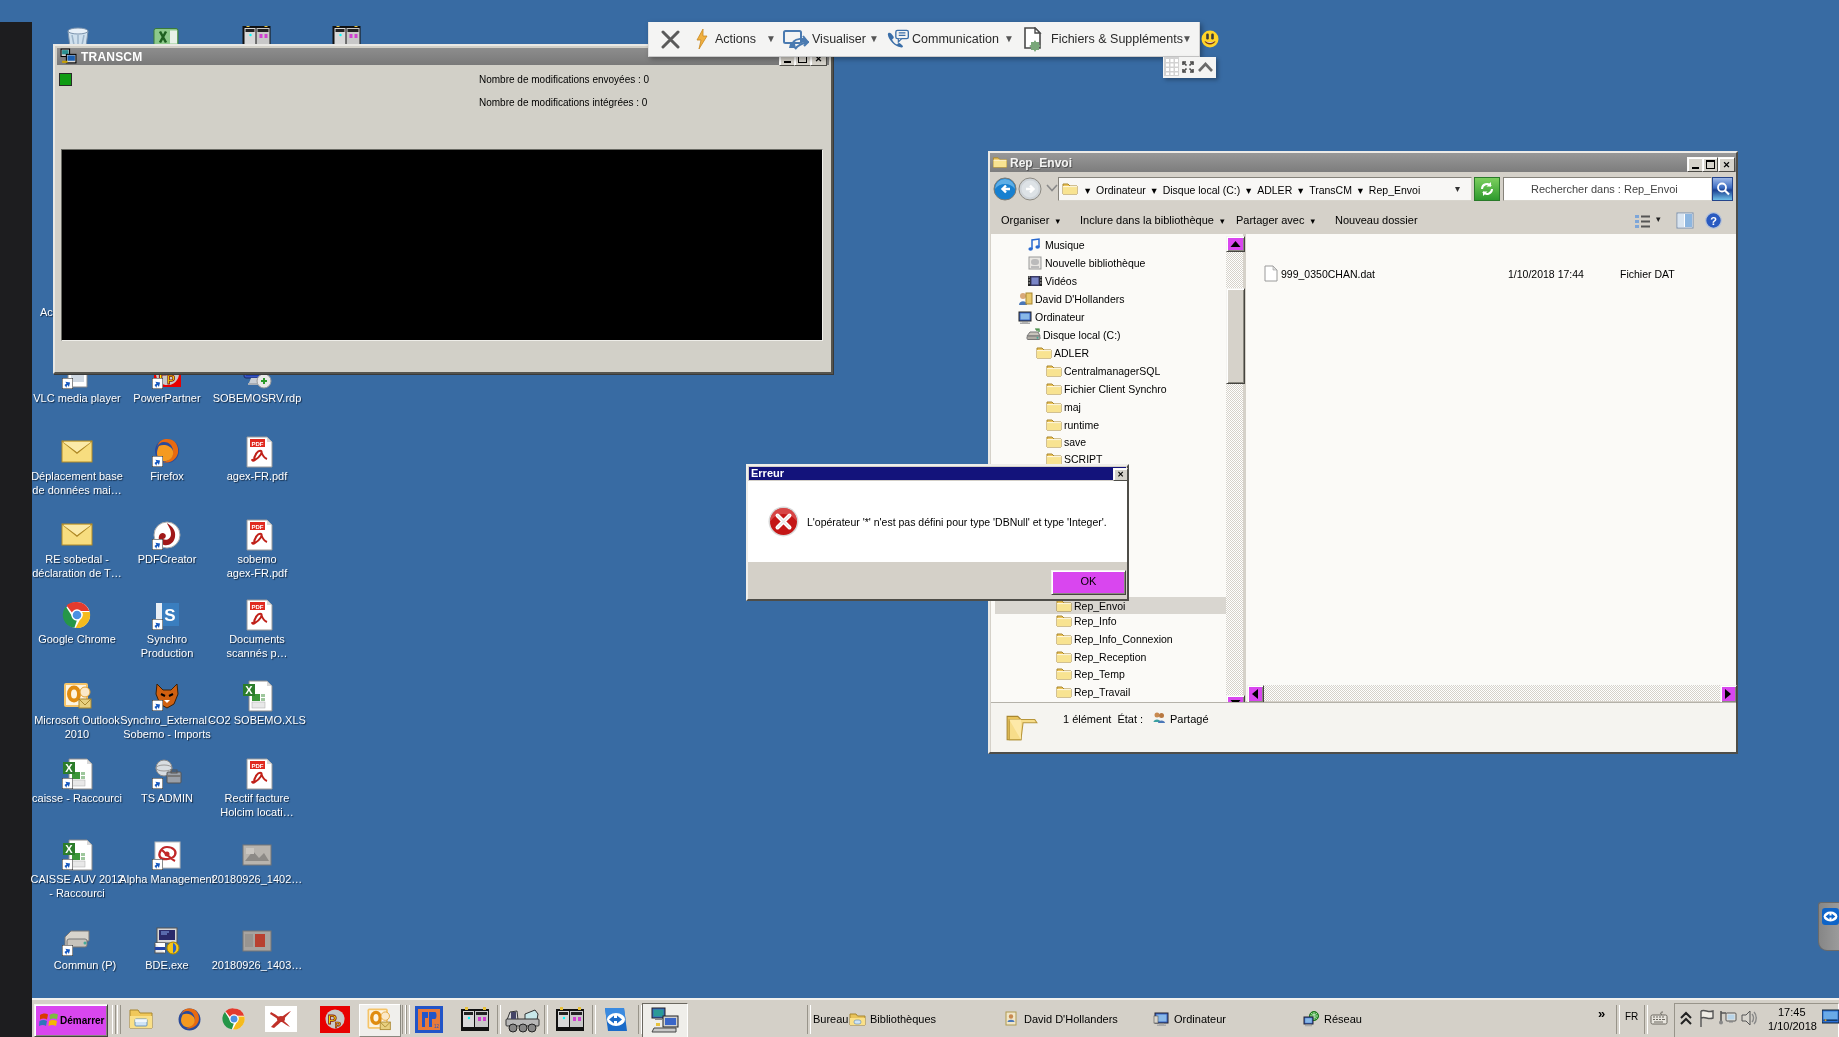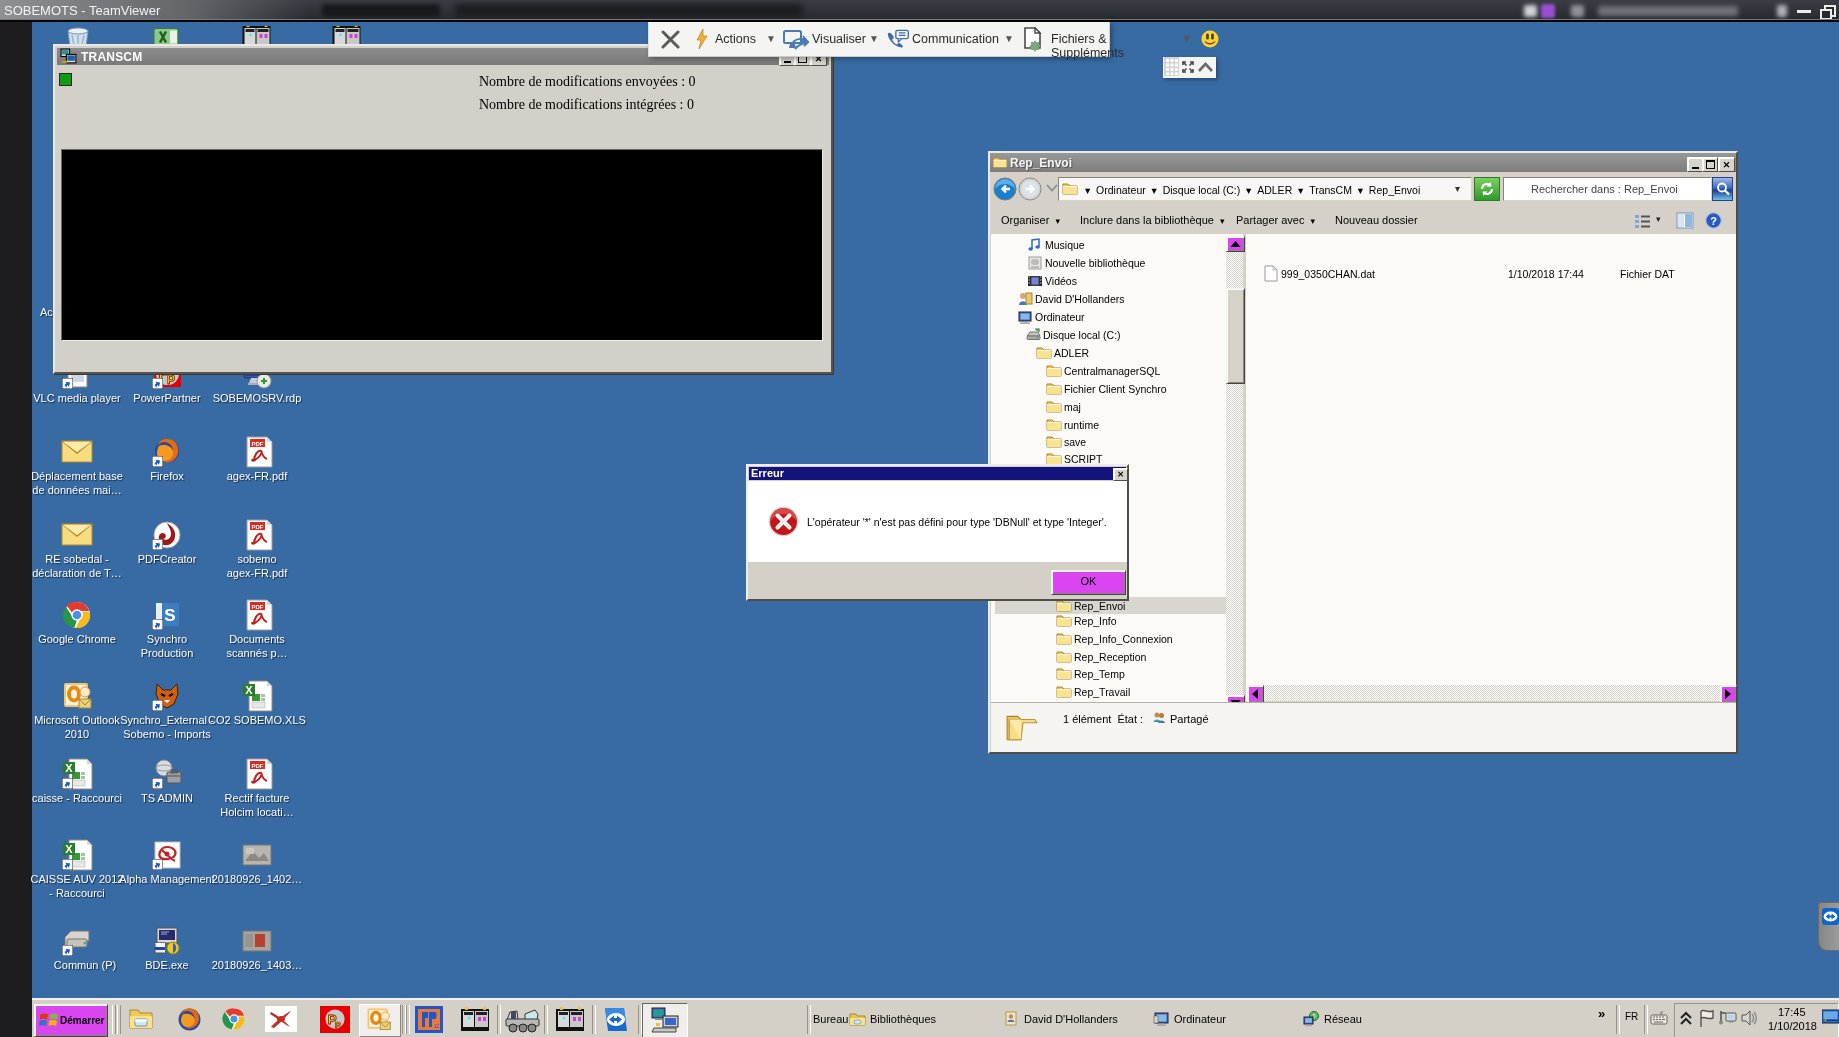--- a/index.html
+++ b/index.html
@@ -1,19 +1,19 @@
 <!DOCTYPE html>
 <html><head>
 <meta charset="utf-8">
 <style>
   html,body{margin:0;padding:0;}
   body{font-family:"Liberation Sans", sans-serif;}
   #screen{position:relative;width:1839px;height:1037px;overflow:hidden;background:#386ba3;}
   .abs{position:absolute;}
-  .t10{font-size:14px;color:#000;white-space:nowrap;font-family:Liberation Serif, serif;}
+  .t10{font-size:10px;color:#000;white-space:nowrap;}
   .t11{font-size:11px;color:#000;white-space:nowrap;}
   .dlbl{color:#fff;font-size:11px;text-align:center;line-height:13.5px;text-shadow:1px 1px 1px rgba(10,25,45,.8);white-space:nowrap;}
   .btn3d{background:#d946ef;border:1px solid;border-color:#f4f3f0 #454440 #454440 #f4f3f0;box-shadow:inset 1px 1px 0 #fff, inset -1px -1px 0 #8a887f;}
   .dither{background-color:#d6d2ca;background-image:linear-gradient(45deg,#fff 25%,transparent 25%,transparent 75%,#fff 75%),linear-gradient(45deg,#fff 25%,transparent 25%,transparent 75%,#fff 75%);background-size:2px 2px;background-position:0 0,1px 1px;}
   .tbtn{background:#d6d3cb;border:1px solid;border-color:#fbfaf8 #4e4d48 #4e4d48 #fbfaf8;box-shadow:inset 1px 1px 0 #fff;display:flex;align-items:center;justify-content:center;font-size:9px;font-weight:bold;color:#000;}
 </style>
 
 </head>
 <body>
 <div id="screen">
@@ -62,36 +62,20 @@
       <rect x="17" y="9" width="11" height="3" fill="#222"></rect>
       <rect x="6" y="4" width="3" height="3" fill="#e8c23a"></rect>
       <rect x="24" y="4" width="3" height="3" fill="#e8c23a"></rect>
       <circle cx="10" cy="15" r="1.2" fill="#0ff"></circle>
       <rect x="19" y="14" width="3" height="4" fill="#d040d0"></rect>
       <rect x="24" y="14" width="3" height="4" fill="#d040d0"></rect>
     </g>
   </defs>
 </svg>
 
-  <div class="abs" id="topbar" style="left:0;top:0;width:1839px;height:22px;background:linear-gradient(180deg,#3a3e44,#24272c);">
-    <div class="abs" style="left:0;top:0;width:310px;height:20px;background:linear-gradient(90deg,#8f9092,#64666a 60%,rgba(56,60,66,0) 100%);"></div>
-    <div class="abs" style="left:4px;top:3px;color:#f2f2f2;font-size:13px;">SOBEMOTS - TeamViewer</div>
-    <div class="abs" style="left:322px;top:4px;width:118px;height:13px;background:#17191c;border-radius:3px;filter:blur(2px);"></div>
-    <div class="abs" style="left:455px;top:4px;width:348px;height:13px;background:#1b1d20;border-radius:3px;filter:blur(3px);"></div>
-    <div class="abs" style="left:1524px;top:5px;width:13px;height:12px;background:#cfd3d8;border-radius:2px;filter:blur(2px);"></div>
-    <div class="abs" style="left:1541px;top:4px;width:14px;height:14px;background:#9a4fd0;border-radius:2px;filter:blur(1.5px);"></div>
-    <div class="abs" style="left:1571px;top:5px;width:13px;height:12px;background:#8e9298;border-radius:2px;filter:blur(2px);"></div>
-    <div class="abs" style="left:1598px;top:6px;width:140px;height:10px;background:#70747a;border-radius:2px;filter:blur(2.5px);"></div>
-    <div class="abs" style="left:1777px;top:5px;width:10px;height:12px;background:#aeb2b8;border-radius:2px;filter:blur(2px);"></div>
-    <div class="abs" style="left:1797px;top:10px;width:14px;height:3px;background:#ececec;"></div>
-    <div class="abs" style="left:1824px;top:5px;width:8px;height:8px;border:2px solid #ececec;background:#26292e;"></div>
-    <div class="abs" style="left:1820px;top:9px;width:8px;height:7px;border:2px solid #ececec;background:#26292e;"></div>
-    <div class="abs" style="left:0;top:19px;width:1839px;height:1px;background:#77797d;"></div>
-    <div class="abs" style="left:0;top:20px;width:1839px;height:2px;background:#060607;"></div>
-  </div>
 
   <div class="abs" style="left:0;top:22px;width:32px;height:1015px;background:#1d1d1f;"></div>
 
   <svg class="abs" style="left:62px;top:27px;" width="32" height="20" viewBox="0 0 32 20">
     <path d="M6 4 Q16 0 26 4 L24 20 L8 20 Z" fill="#cfe0ee" stroke="#7b93ad" stroke-width="1"></path>
     <ellipse cx="16" cy="4" rx="10" ry="3" fill="#e8f0f8" stroke="#7b93ad"></ellipse>
     <path d="M10 8 L12 18 M16 8 L16 18 M22 8 L20 18" stroke="#9db4ca" stroke-width="1.5" fill="none"></path>
   </svg>
   <svg class="abs" style="left:150px;top:27px;" width="32" height="20" viewBox="0 0 32 17">
     <rect x="4" y="0" width="24" height="17" rx="2" fill="#8dc98b" stroke="#3a7a39"></rect>
@@ -541,21 +525,21 @@
       <path d="M15.5 2 A13.5 13.5 0 0 1 29 15.5 A17 17 0 0 0 15.5 8 A17 17 0 0 0 2 15.5 A13.5 13.5 0 0 1 15.5 2" fill="#e05a5a" opacity=".7"></path>
       <path d="M9.5 9.5 L21.5 21.5 M21.5 9.5 L9.5 21.5" stroke="#fff" stroke-width="4" stroke-linecap="round"></path>
       <path d="M9.5 9.5 L21.5 21.5 M21.5 9.5 L9.5 21.5" stroke="#d8d8d8" stroke-width="1.2" stroke-linecap="round" opacity=".6"></path>
     </svg>
     <span class="abs" style="left:59px;top:50px;font-size:10.5px;color:#000;white-space:nowrap;">L'opérateur '*' n'est pas défini pour type 'DBNull' et type 'Integer'.</span>
     <div class="abs btn3d" style="left:303px;top:104px;width:73px;height:23px;">
         <span style="position:absolute;left:50%;top:4px;transform:translateX(-50%);font-size:11px;">OK</span>
       </div>
   </div>
 
-  <div class="abs" id="tvtoolbar" style="left:648px;top:22px;width:462px;height:35px;background:#f4f4f3;border-left:1px solid #e0e0e0;border-right:1px solid #d0d0d0;border-bottom:1px solid #cacaca;box-shadow:2px 2px 5px rgba(0,0,0,.35);box-sizing:border-box;color:#2a2a2a;font-size:12.5px;">
+  <div class="abs" id="tvtoolbar" style="left:648px;top:22px;width:552px;height:35px;background:#f4f4f3;border-left:1px solid #e0e0e0;border-right:1px solid #d0d0d0;border-bottom:1px solid #cacaca;box-shadow:2px 2px 5px rgba(0,0,0,.35);box-sizing:border-box;color:#2a2a2a;font-size:12.5px;">
     <svg class="abs" style="left:12px;top:8px;" width="19" height="19" viewBox="0 0 19 19">
         <path d="M2 2 L17 17 M17 2 L2 17" stroke="#5a5a5a" stroke-width="3" stroke-linecap="round"></path>
       </svg>
     <svg class="abs" style="left:45px;top:6px;" width="16" height="22" viewBox="0 0 16 22">
         <path d="M9 1 L3 12 L7 12 L5 21 L13 8 L9 8 Z" fill="#f0b040" stroke="#c88820" stroke-width=".8"></path>
       </svg>
     <span class="abs" style="left:66px;top:10px;">Actions</span>
     <span class="abs" style="left:117px;top:11px;font-size:10px;color:#555;">▼</span>
     <svg class="abs" style="left:134px;top:8px;" width="26" height="20" viewBox="0 0 26 20">
       <rect x="1" y="1" width="17" height="12" rx="1.5" fill="none" stroke="#4a7ab0" stroke-width="2"></rect>

